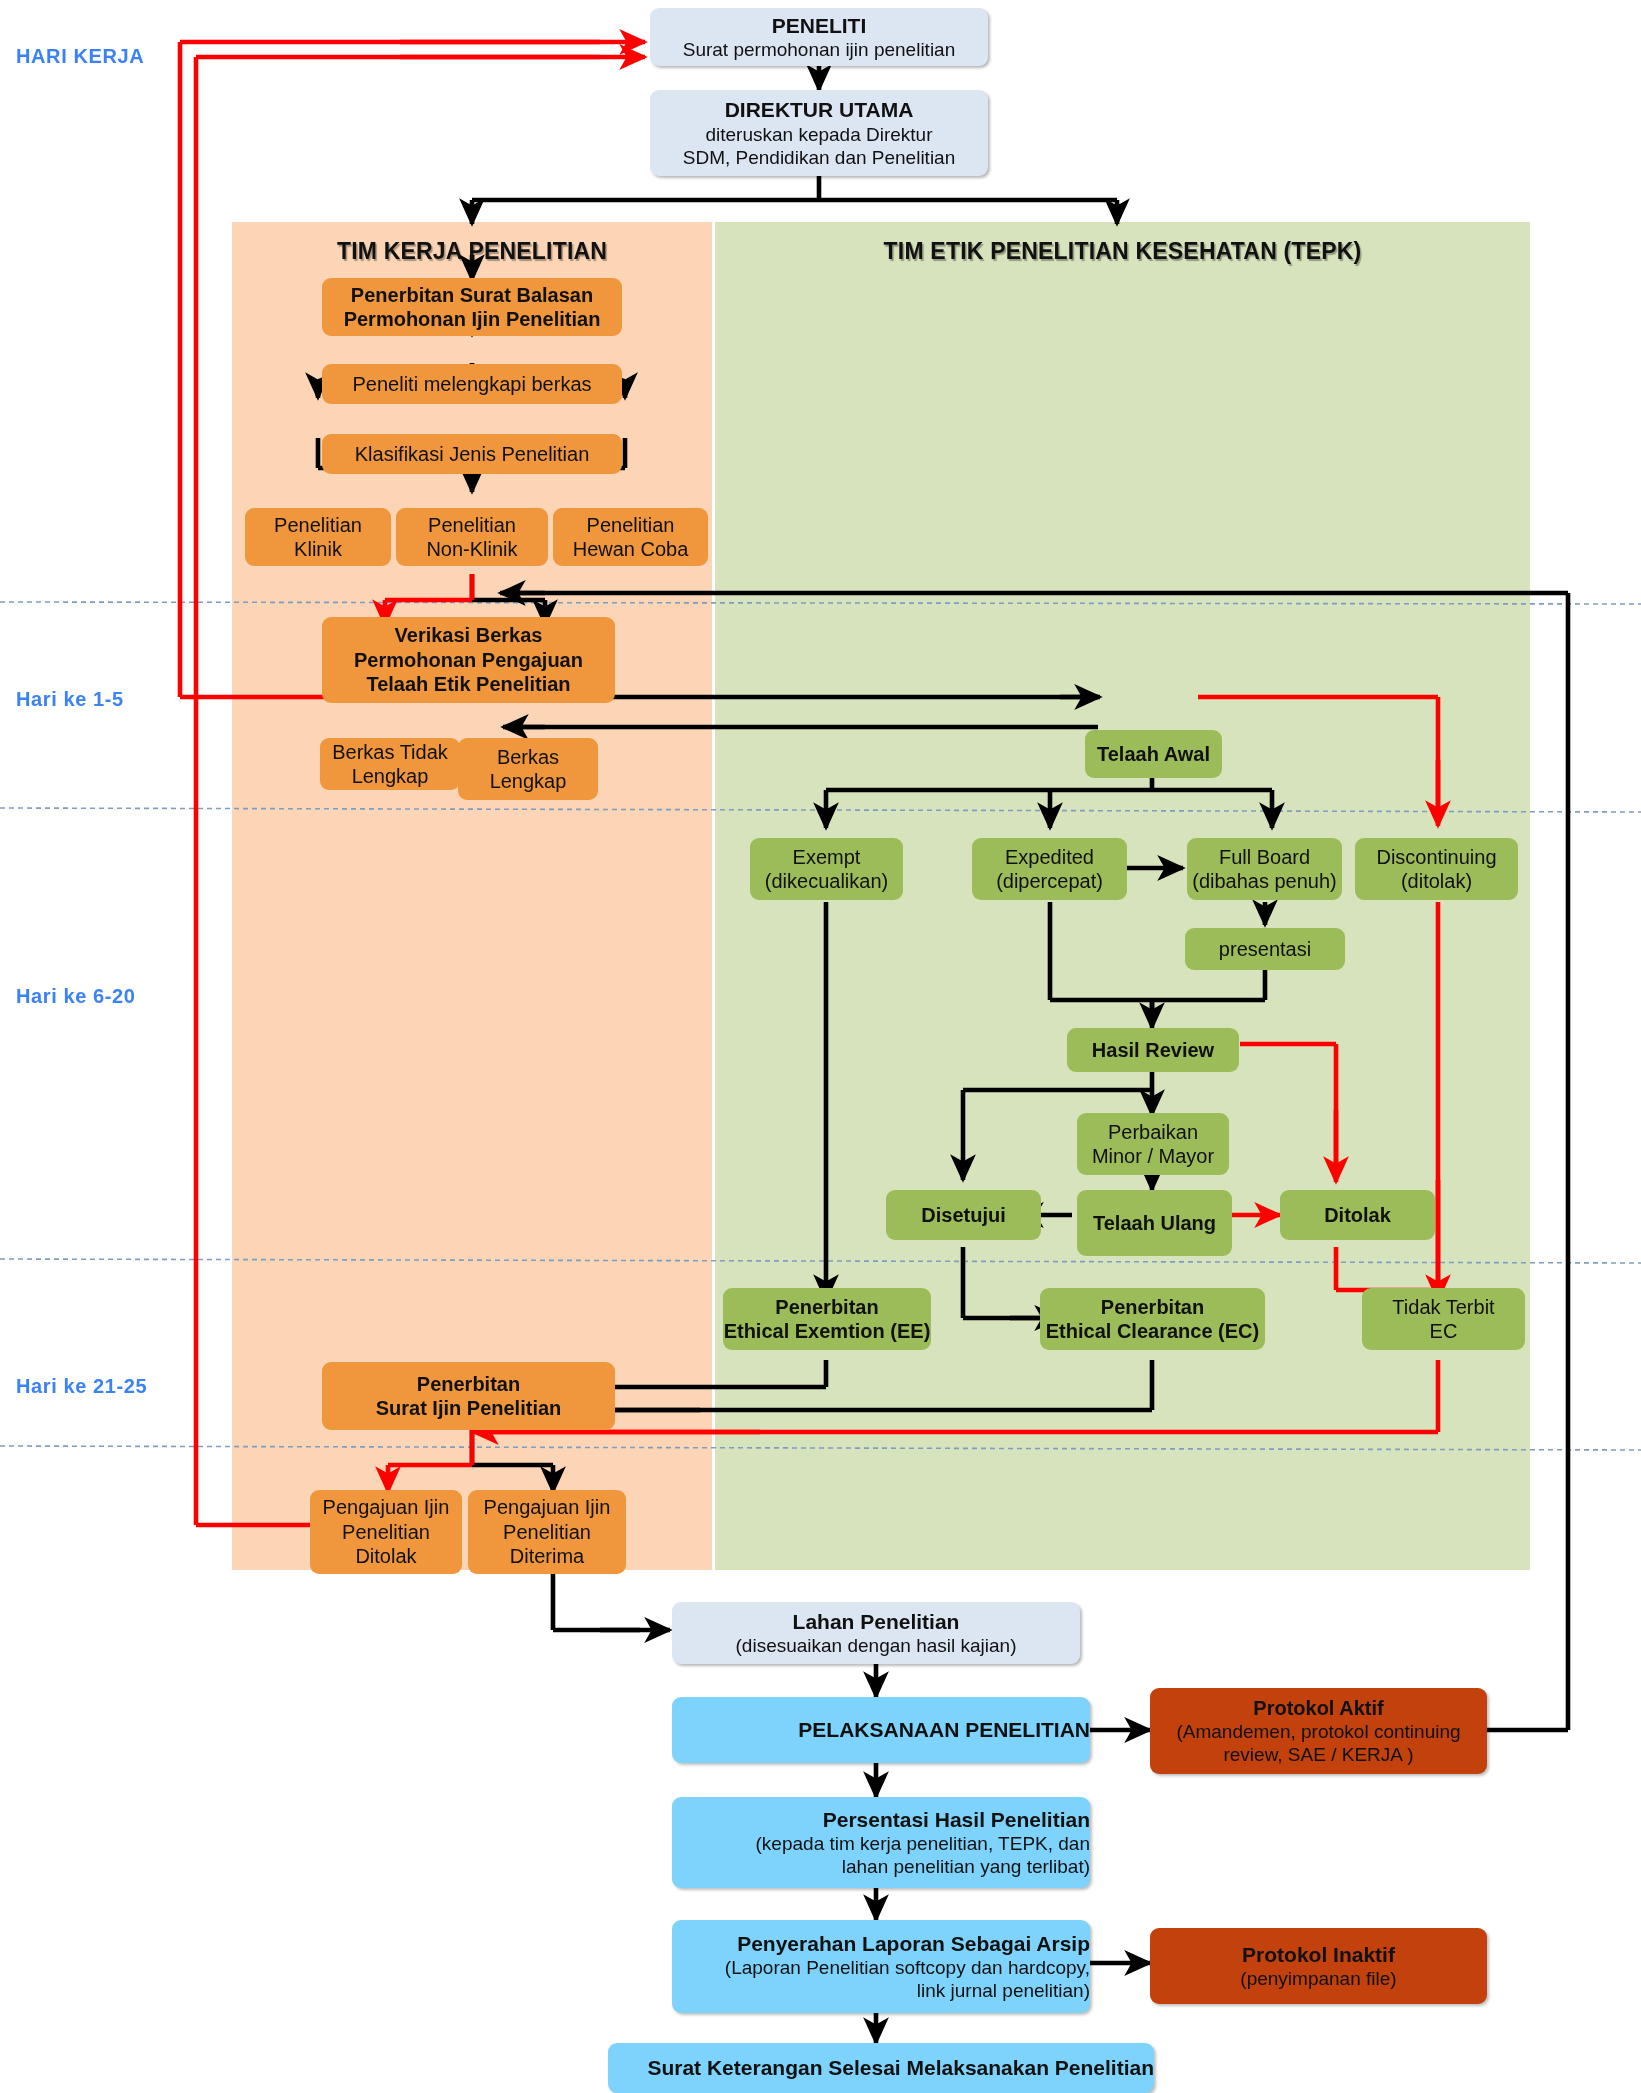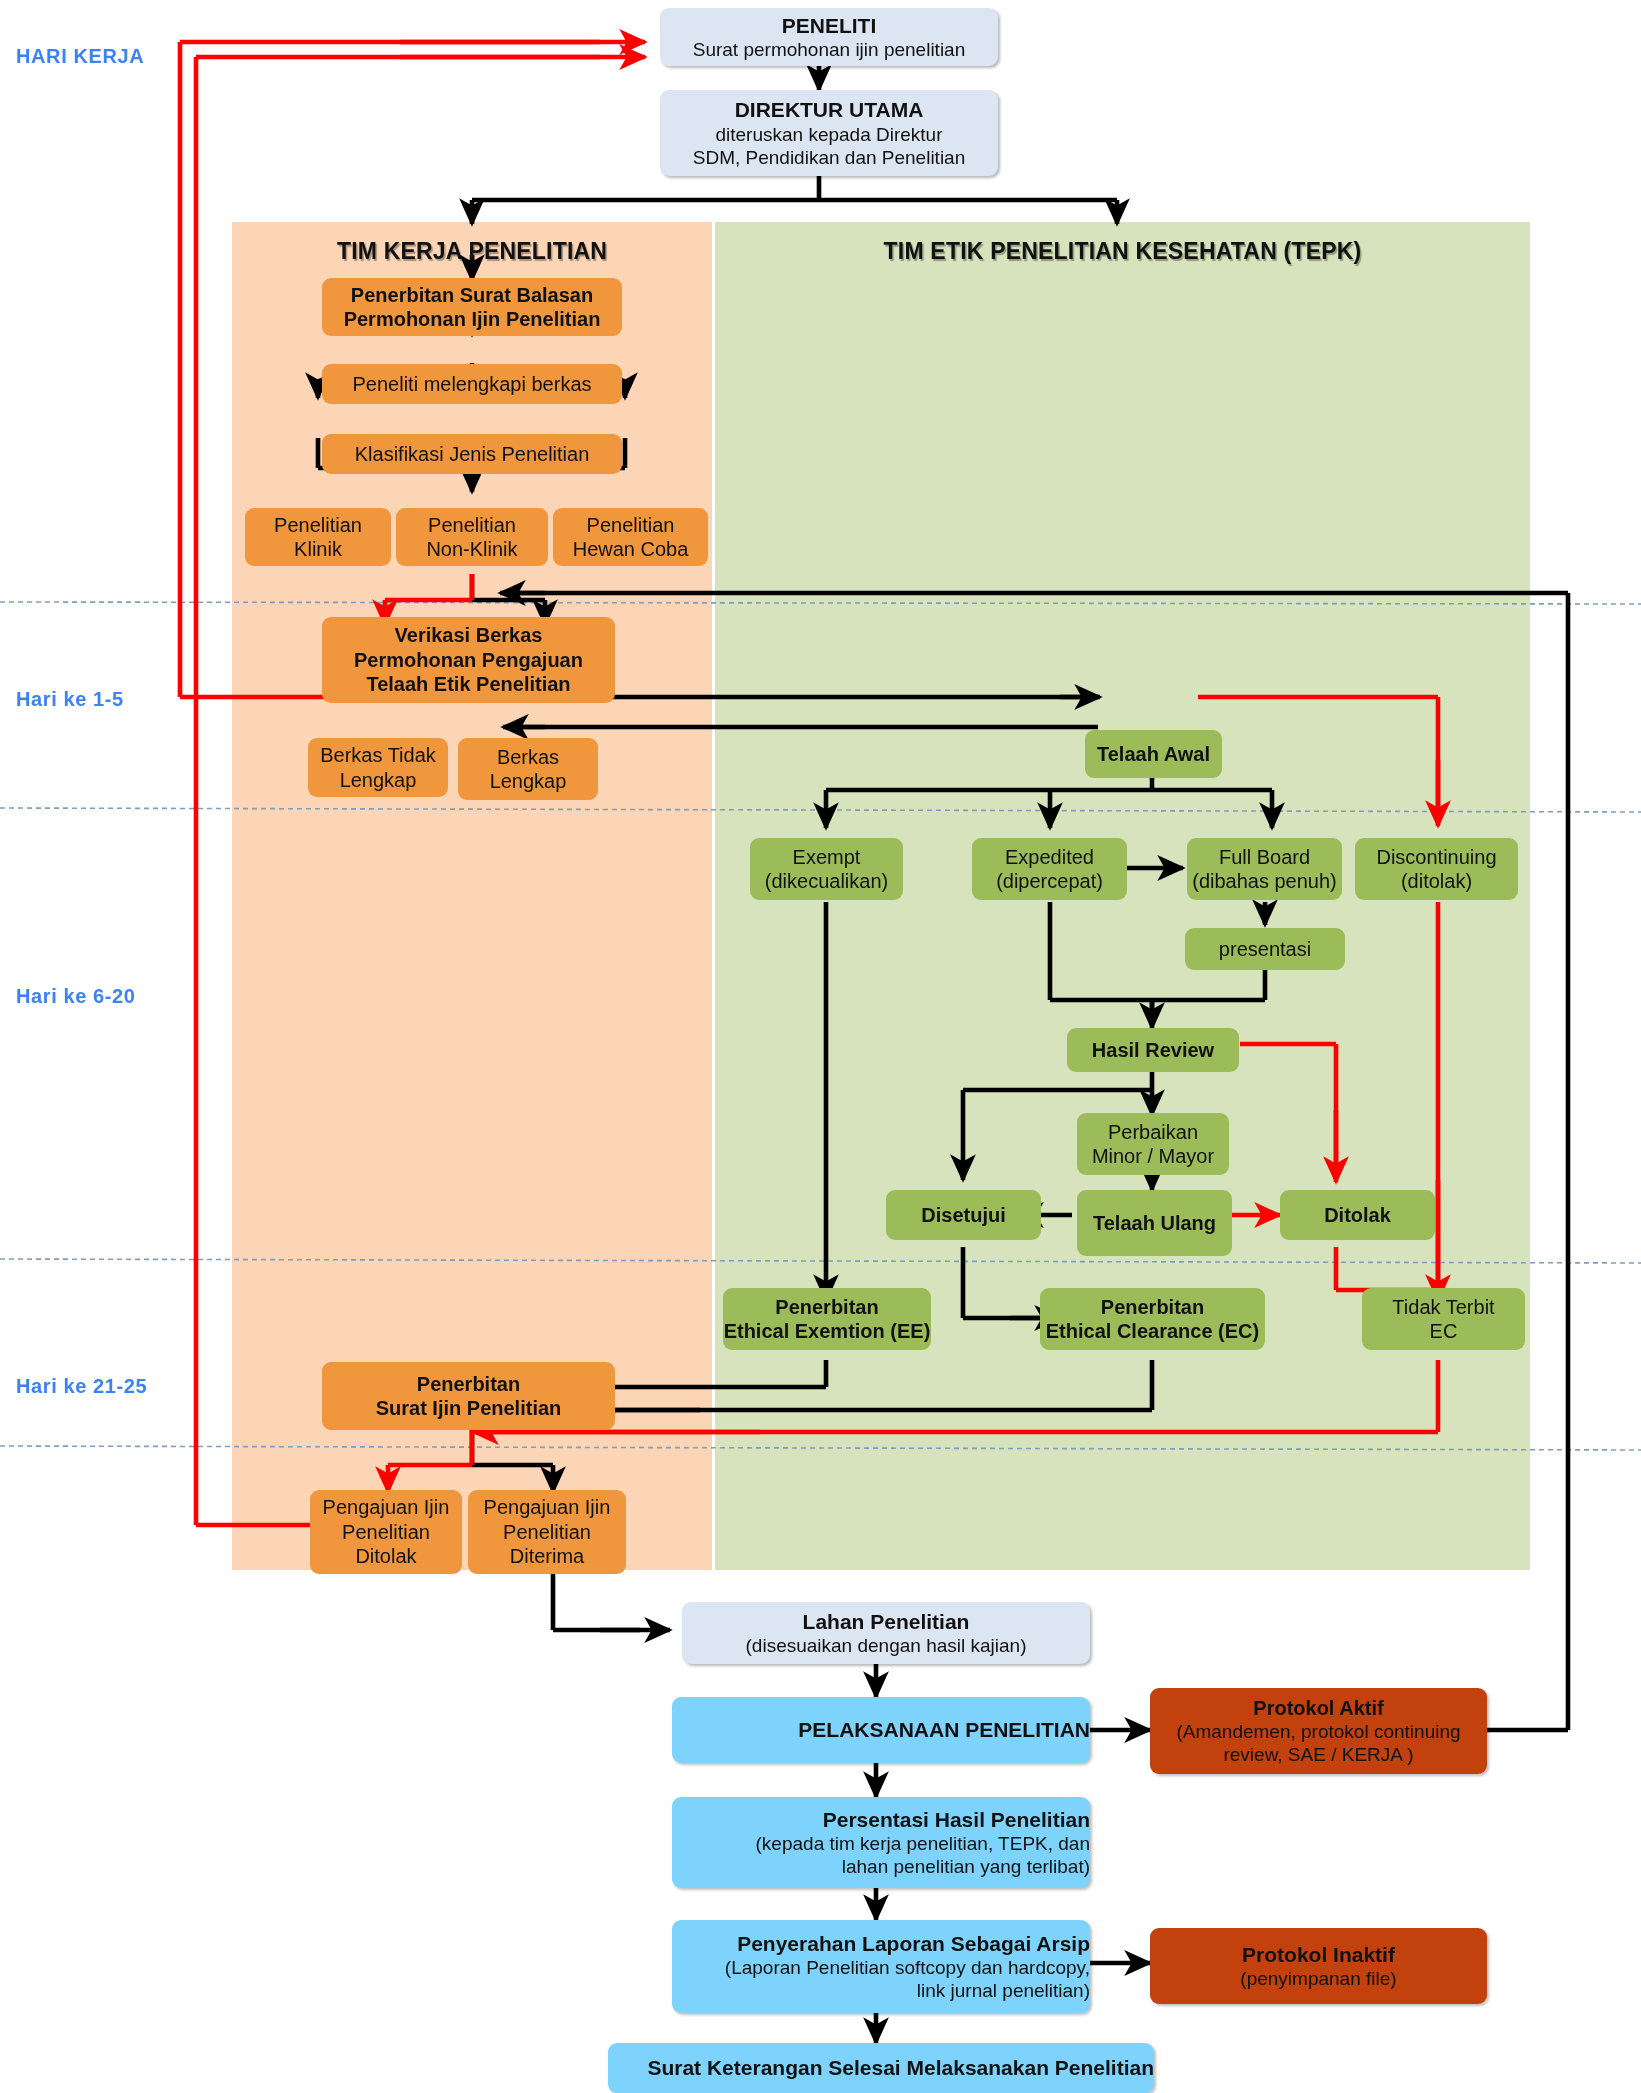--- a/index.html
+++ b/index.html
@@ -4,21 +4,21 @@
 <style>
   html,body{margin:0;padding:0;background:#ffffff;}
   body{font-family:"Liberation Sans", sans-serif;}
   #stage{position:relative;width:1641px;height:2093px;background:#fff;overflow:hidden;}
   svg.layer{position:absolute;left:0;top:0;width:1641px;height:2093px;}
   .node{position:absolute;box-sizing:border-box;display:flex;flex-direction:column;
         align-items:center;justify-content:center;text-align:center;line-height:1.22;
         border-radius:9px;}
   .t-bold{font-weight:bold;}
   .t-ital{}
-  .blue{background:#dce6f2;box-shadow:2px 2px 3px rgba(0,0,0,.28);color:#111;margin-left:10px;}
+  .blue{background:#dce6f2;box-shadow:2px 2px 3px rgba(0,0,0,.28);color:#111;}
   .orange{background:#f0963c;color:#111;}
   .green{background:#9cbb59;color:#111;}
   .red{background:#7dd3fc;box-shadow:2px 2px 3px rgba(0,0,0,.25);color:#111;align-items:flex-end;}
   .purple{background:#c2410c;box-shadow:2px 2px 3px rgba(0,0,0,.25);color:#111;justify-content:center;}
   .lane{position:absolute;}
   .lane-orange{background:#fbd5b5;}
   .lane-green{background:#d7e3bc;}
   .lanehdr{position:absolute;font-weight:bold;letter-spacing:.2px;color:#111;
            text-shadow:1.5px 1.5px 1px rgba(0,0,0,.32);}
   .dayLabel{position:absolute;font-weight:bold;color:#3b82f6;letter-spacing:.6px;}
@@ -209,21 +209,21 @@
     <div>Penelitian</div>
     <div>Hewan Coba</div>
   </div>
 
   <div class="node orange" style="left:322px;top:617px;width:293px;height:86px;font-size:20px;font-weight:bold;">
     <div>Verikasi  Berkas</div>
     <div>Permohonan  Pengajuan</div>
     <div>Telaah Etik Penelitian</div>
   </div>
 
-  <div class="node orange" style="left:308px;top:738px;width:140px;height:59px;font-size:20px;">
+  <div class="node orange" style="left:320px;top:738px;width:140px;height:52px;font-size:20px;">
     <div>Berkas Tidak</div>
     <div>Lengkap</div>
   </div>
   <div class="node orange" style="left:458px;top:738px;width:140px;height:62px;font-size:20px;">
     <div>Berkas</div>
     <div>Lengkap</div>
   </div>
 
   <div class="node green" style="left:1085px;top:730px;width:137px;height:48px;font-size:20px;font-weight:bold;">
     <div>Telaah  Awal</div>

